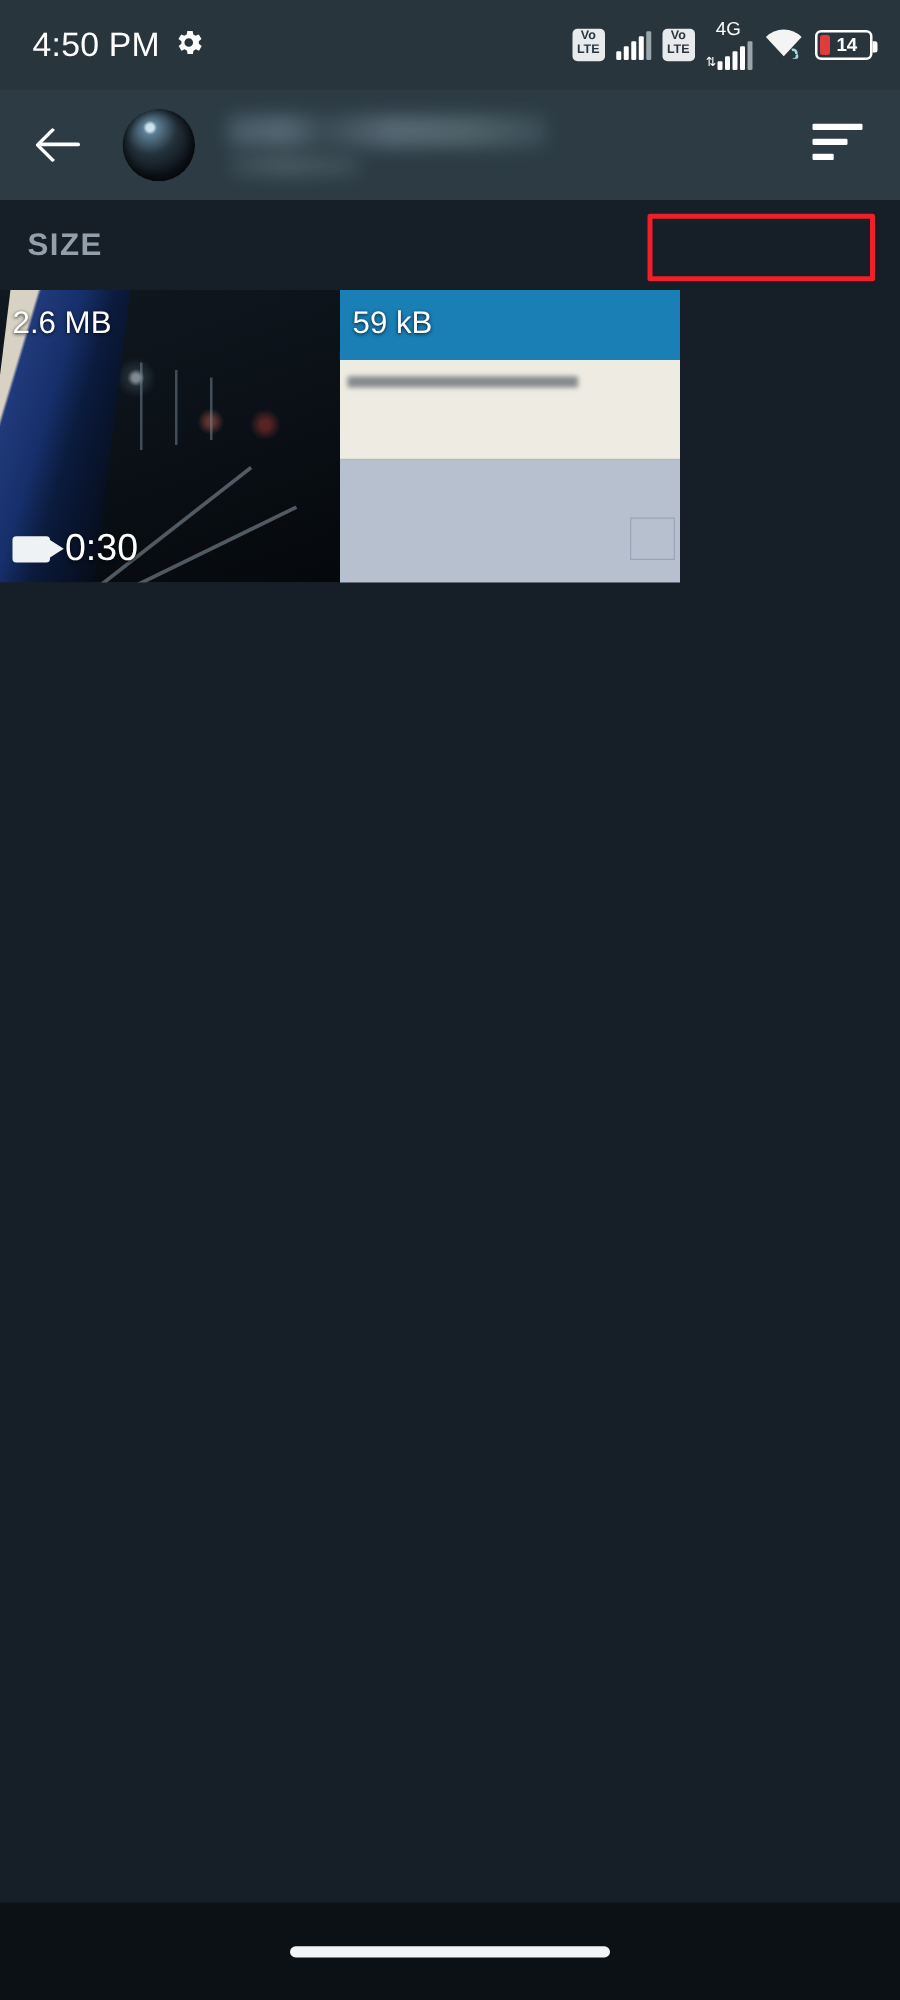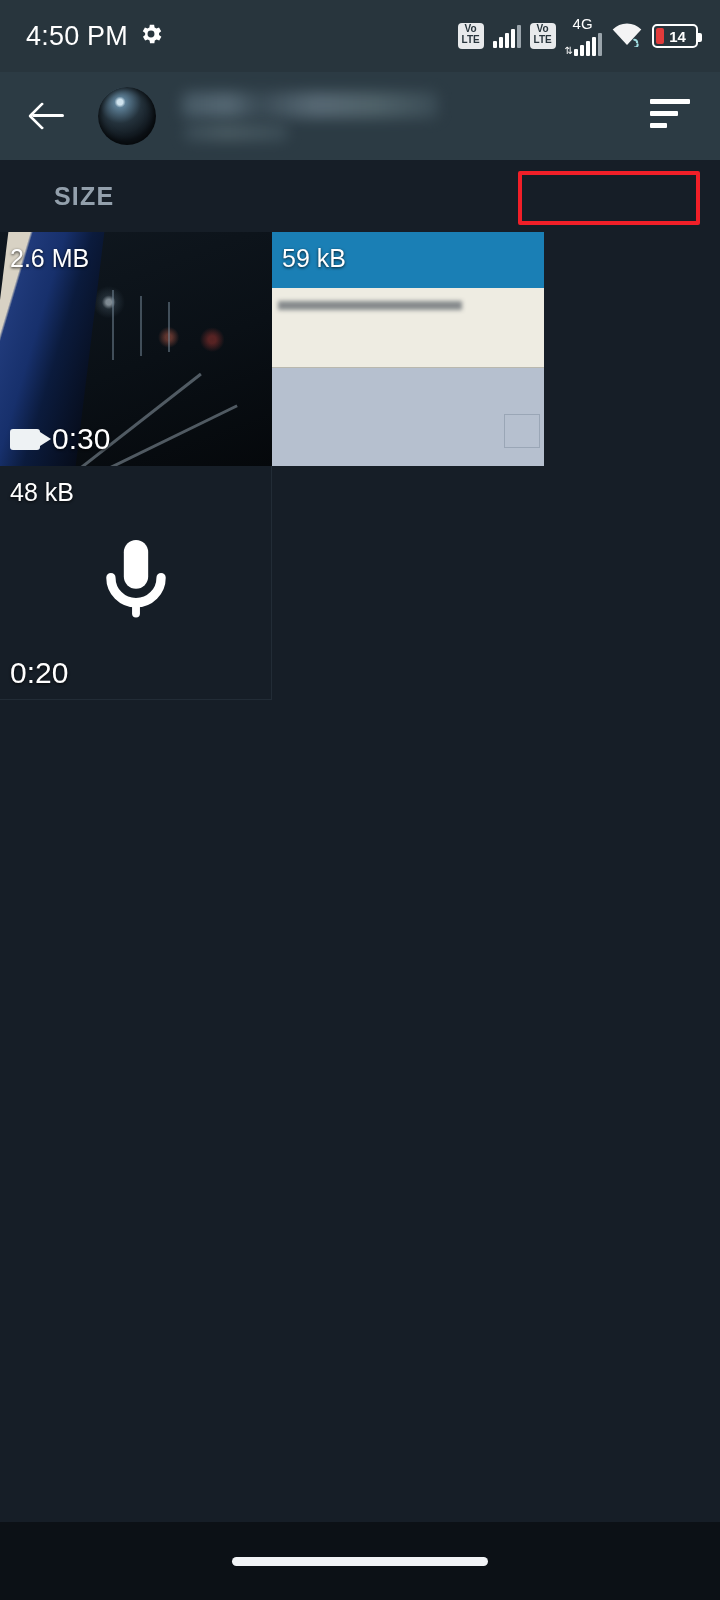--- a/index.html
+++ b/index.html
@@ -93,21 +93,21 @@
   .sort-icon i:nth-child(2){ width:28px; }
   .sort-icon i:nth-child(3){ width:17px; }
 
   
   .section-bar {
     position:absolute; top:160px; left:0; width:720px; height:72px;
     display:flex; align-items:center; justify-content:space-between;
     padding:0 26px 0 22px; background:#161e27;
   }
   .section-title {
-    color:#93a0ac; font-size:25px; font-weight:700; letter-spacing:1.2px;margin-left:32px;
+    color:#93a0ac; font-size:25px; font-weight:700; letter-spacing:1.2px;
   }
   .select-all-wrap {
     display:flex; align-items:center; gap:18px;
     padding:8px 14px 8px 18px;
   }
   .select-all-label { color:#b6bfc7; font-size:25px; }
   .checkbox {
     width:34px; height:36px; border:3px solid #b9c2ca; border-radius:5px; background:transparent;
   }
   .annotation-box {
@@ -292,33 +292,20 @@
             <div class="txt"></div>
           </div>
         <div class="body"></div>
         <div class="sqr"></div>
       </div>
       <span class="size">59 kB</span>
     </div>
 
 
 
-    <div class="tile">
-      <span class="mic">
-        <svg width="86" height="96" viewBox="0 0 24 26" aria-hidden="true">
-          <rect x="8.6" y="1" width="6.8" height="13.6" rx="3.4" fill="#ffffff"></rect>
-          <path d="M5 11.5a7 7 0 0 0 14 0" fill="none" stroke="#ffffff" stroke-width="2.6" stroke-linecap="round"></path>
-          <rect x="10.9" y="17.6" width="2.2" height="5" rx="1.1" fill="#ffffff"></rect>
-        </svg>
-      </span>
-      <span class="size">48 kB</span>
-      <span class="dur-row">
-        <span class="dur">0:20</span>
-      </span>
-    </div>
 
   </div>
 
   <div class="navbar">
     <div class="pill"></div>
   </div>
 
 </div>
 
 </body></html>

